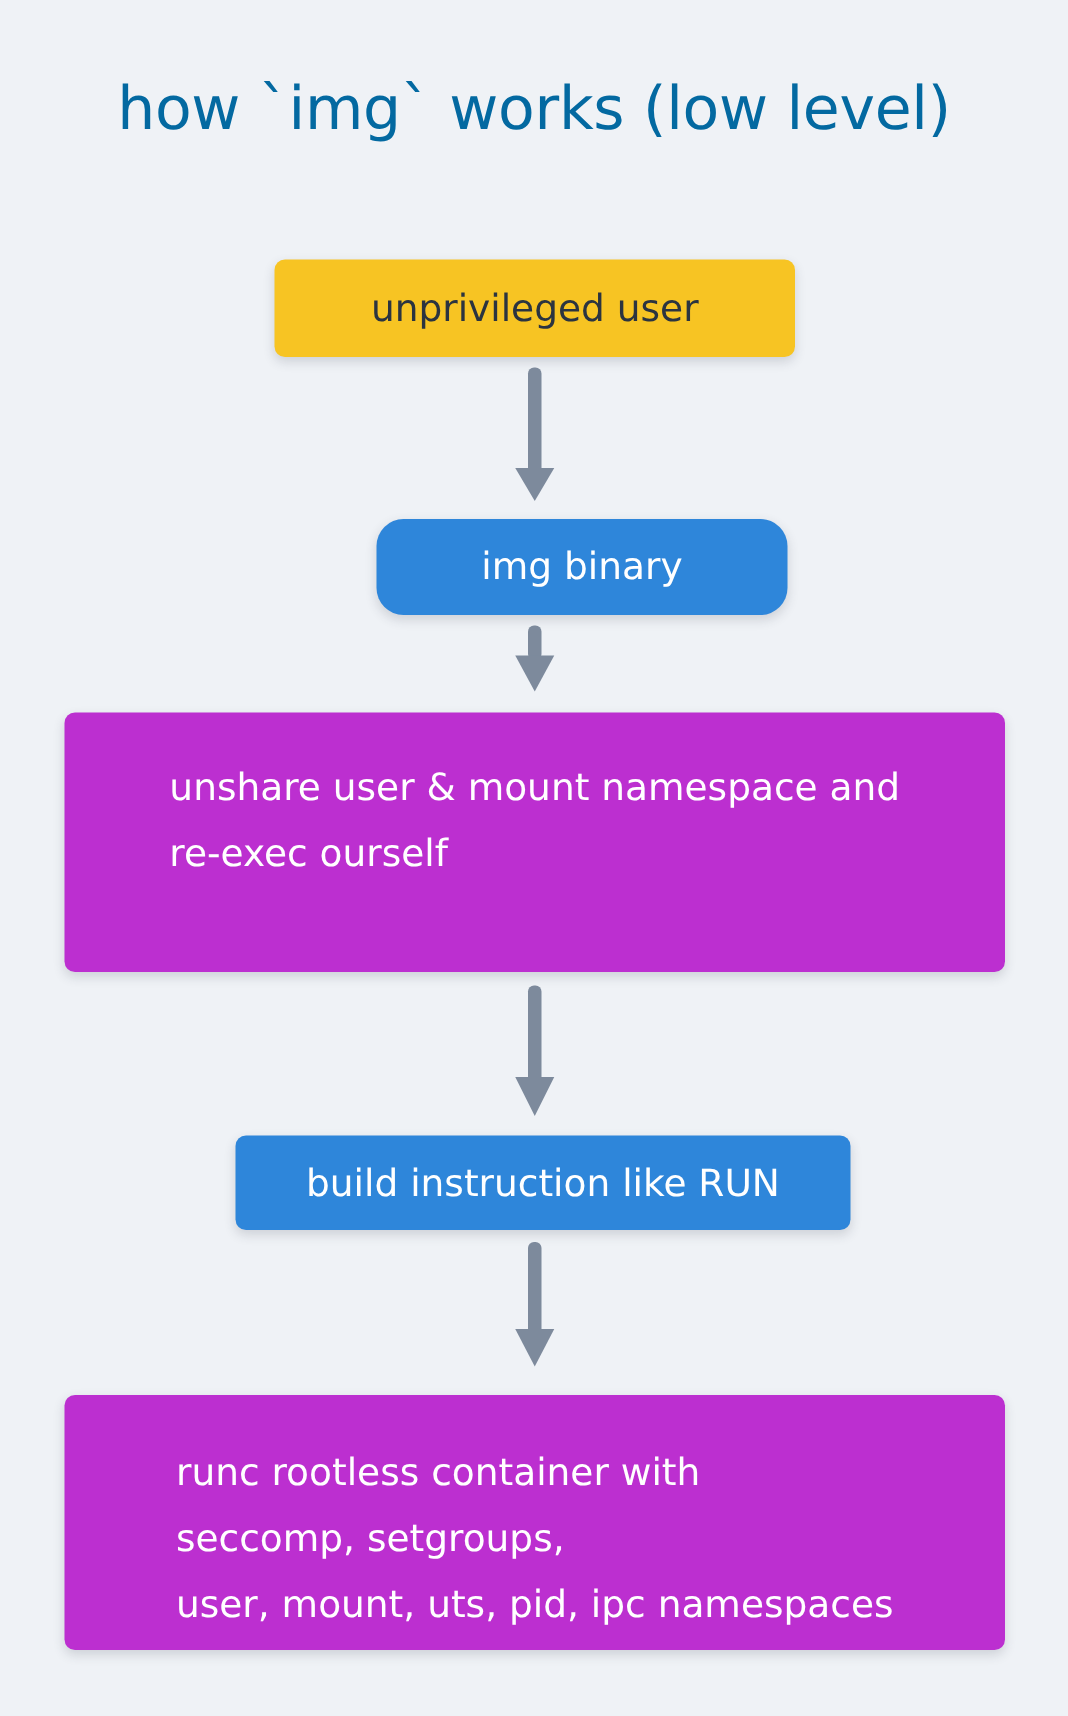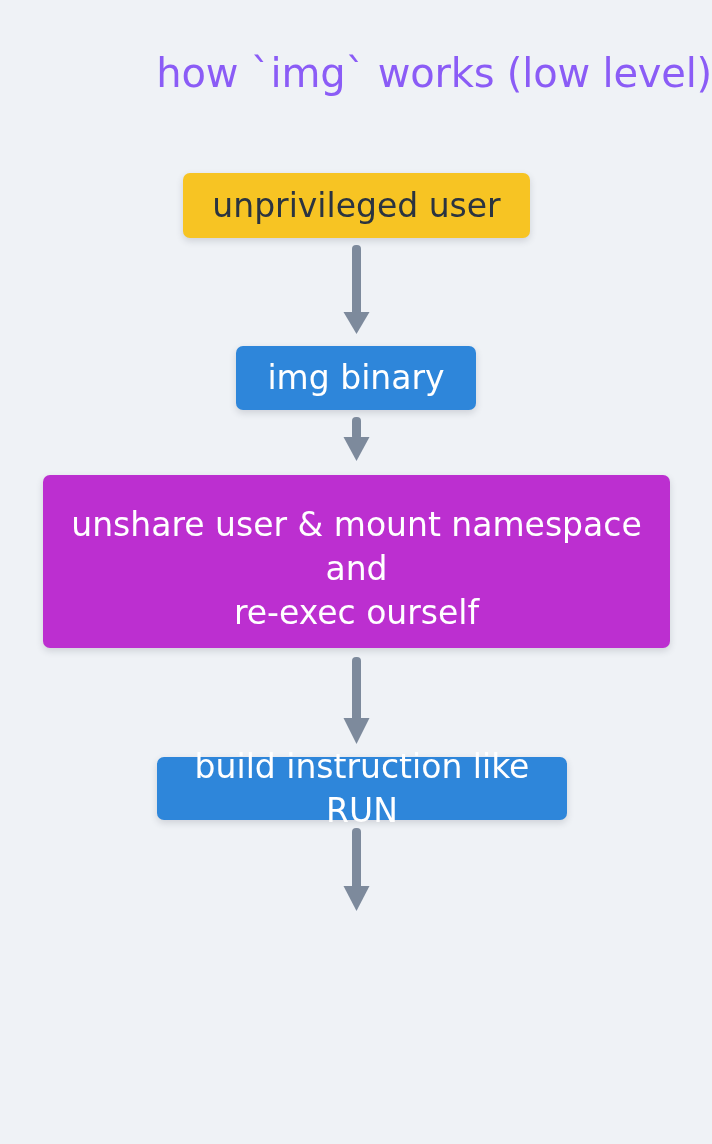--- a/index.html
+++ b/index.html
@@ -19,40 +19,40 @@
     width: 712px;
     height: 1144px;
   }
 
   
   .title {
     position: absolute;
     left: 0;
     top: 48px;
     width: 712px;
-    text-align: right;
+    text-align: center;
     font-size: 40px;
     font-weight: 400;
-    color: #8b5cf6;
+    color: #0369a1;
     letter-spacing: -0.2px;
     line-height: 50px;
     white-space: pre;
   }
 
   
   .node {
     position: absolute;
     box-sizing: border-box;
     display: flex;
     align-items: center;
     justify-content: center;
-    text-align: center;
+    text-align: left;
     border-radius: 7px;
     box-shadow: 0 3px 7px rgba(45, 55, 72, 0.17);
-    font-size: 33px;
+    font-size: 25px;
     font-weight: 400;
     line-height: 44px;
     padding: 0 14px;
     white-space: pre-line;
   }
 
   .node-yellow {
     background: #f7c423;
     color: #2b3440;
   }
@@ -66,24 +66,25 @@
   }
 
   
   #node-unprivileged-user {
     left: 183px;
     top: 173px;
     width: 347px;
     height: 65px;
   }
   #node-img-binary {
-    left: 236px;
+    left: 251px;
     top: 346px;
-    width: 240px;
+    width: 274px;
     height: 64px;
+    border-radius: 18px;
   }
   #node-unshare {
     left: 43px;
     top: 475px;
     width: 627px;
     height: 173px;
     align-items: flex-start;
     padding-top: 28px;
   }
   #node-build-instruction {
@@ -156,14 +157,17 @@
 
   <div class="arrow">
     <svg width="712" height="1144" viewBox="0 0 712 1144">
       <g fill="#7d8a9c">
         <rect x="352" y="828" width="9" height="63" rx="4"></rect>
         <polygon points="343.5,886 369.5,886 356.5,911"></polygon>
       </g>
     </svg>
   </div>
 
+  <div class="node node-purple" id="node-runc">runc rootless container with
+seccomp, setgroups,
+user, mount, uts, pid, ipc namespaces</div>
 
 </div>
 
 </body></html>

